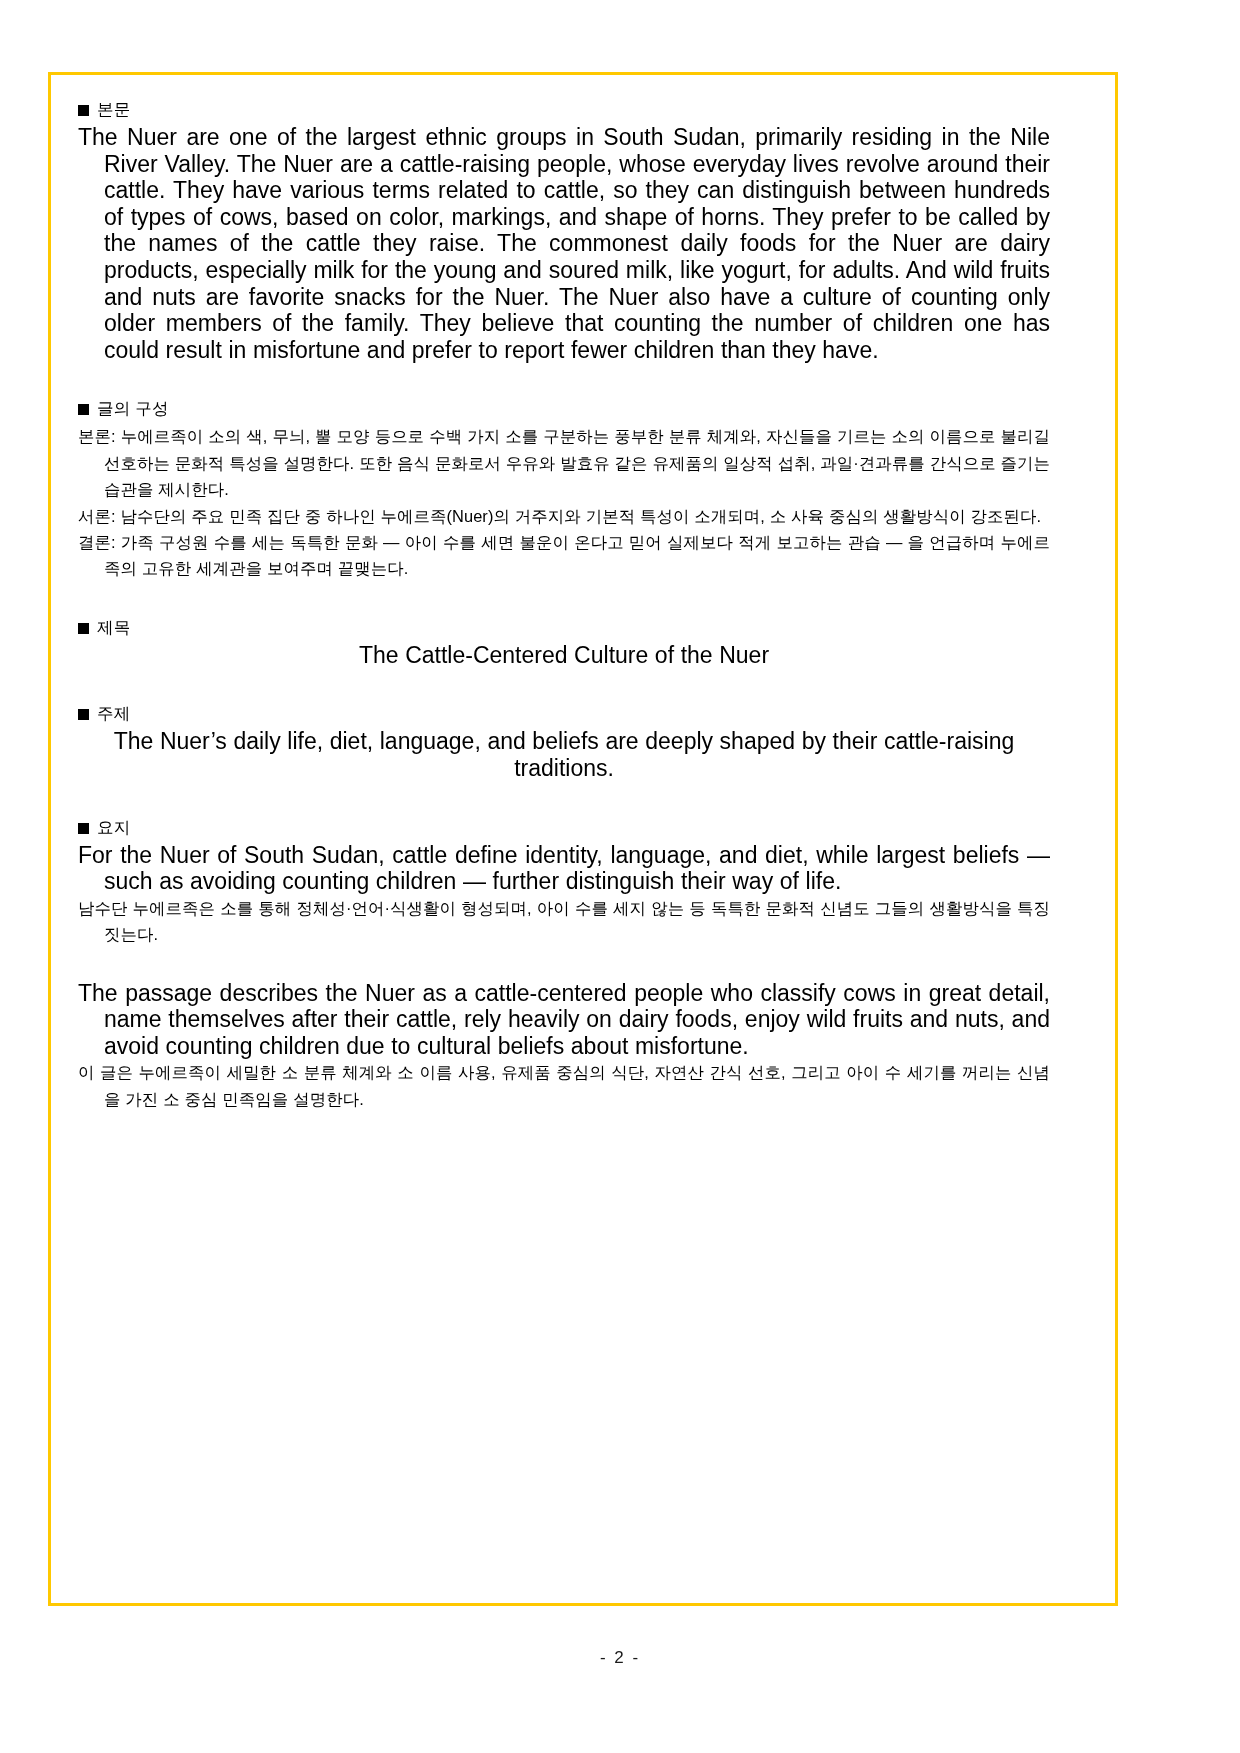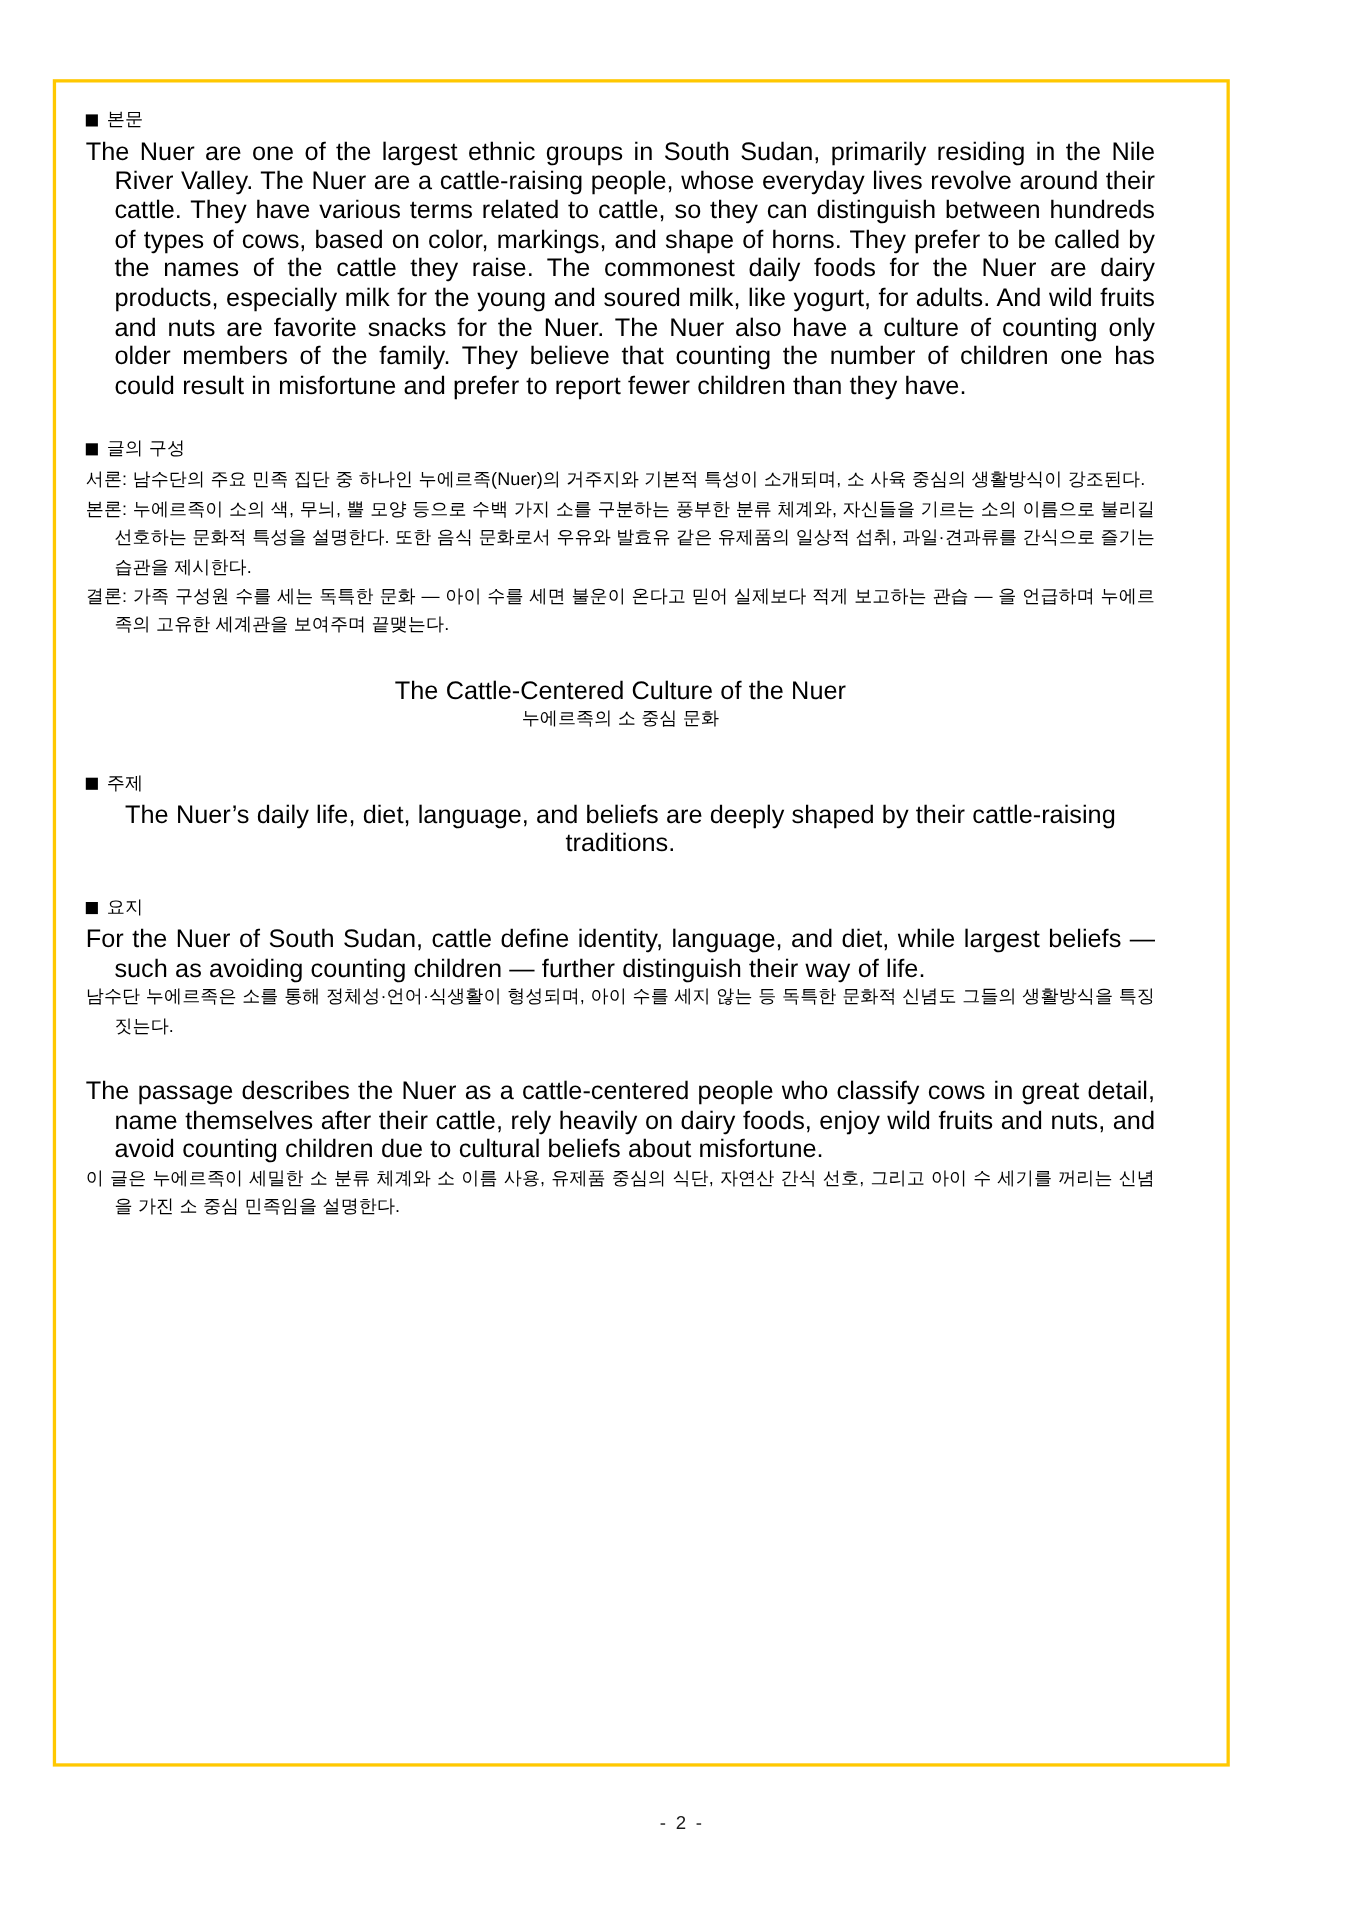--- a/index.html
+++ b/index.html
@@ -116,30 +116,32 @@
       </div>
       <p class="para">The Nuer are one of the largest ethnic groups in South Sudan, primarily residing in the Nile River Valley. The Nuer are a cattle-raising people, whose everyday lives revolve around their cattle. They have various terms related to cattle, so they can distinguish between hundreds of types of cows, based on color, markings, and shape of horns. They prefer to be called by the names of the cattle they raise. The commonest daily foods for the Nuer are dairy products, especially milk for the young and soured milk, like yogurt, for adults. And wild fruits and nuts are favorite snacks for the Nuer. The Nuer also have a culture of counting only older members of the family. They believe that counting the number of children one has could result in misfortune and prefer to report fewer children than they have.</p>
     </div>
 
     <div class="gap-lg"></div>
 
     <div class="section">
       <div class="section-head">
         <span class="bullet-sq"></span><span>글의 구성</span>
       </div>
+      <p class="para ko lbl">본론: 누에르족이 소의 색, 무늬, 뿔 모양 등으로 수백 가지 소를 구분하는 풍부한 분류 체계와, 자신들을 기르는 소의 이름으로 불리길 선호하는 문화적 특성을 설명한다. 또한 음식 문화로서 우유와 발효유 같은 유제품의 일상적 섭취, 과일·견과류를 간식으로 즐기는 습관을 제시한다.</p>
       <p class="para ko lbl">서론: 남수단의 주요 민족 집단 중 하나인 누에르족(Nuer)의 거주지와 기본적 특성이 소개되며, 소 사육 중심의 생활방식이 강조된다.</p>
-      <p class="para ko lbl">본론: 누에르족이 소의 색, 무늬, 뿔 모양 등으로 수백 가지 소를 구분하는 풍부한 분류 체계와, 자신들을 기르는 소의 이름으로 불리길 선호하는 문화적 특성을 설명한다. 또한 음식 문화로서 우유와 발효유 같은 유제품의 일상적 섭취, 과일·견과류를 간식으로 즐기는 습관을 제시한다.</p>
       <p class="para ko lbl">결론: 가족 구성원 수를 세는 독특한 문화 — 아이 수를 세면 불운이 온다고 믿어 실제보다 적게 보고하는 관습 — 을 언급하며 누에르족의 고유한 세계관을 보여주며 끝맺는다.</p>
     </div>
 
     <div class="gap-lg"></div>
 
     <div class="section">
+      <div class="section-head">
+        <span class="bullet-sq"></span><span>제목</span>
+      </div>
       <p class="para flat">The Cattle-Centered Culture of the Nuer</p>
-      <p class="para ko flat">누에르족의 소 중심 문화</p>
     </div>
 
     <div class="gap-lg"></div>
 
     <div class="section">
       <div class="section-head">
         <span class="bullet-sq"></span><span>주제</span>
       </div>
       <p class="para flat">The Nuer’s daily life, diet, language, and beliefs are deeply shaped by their cattle-raising traditions.</p>
     </div>

